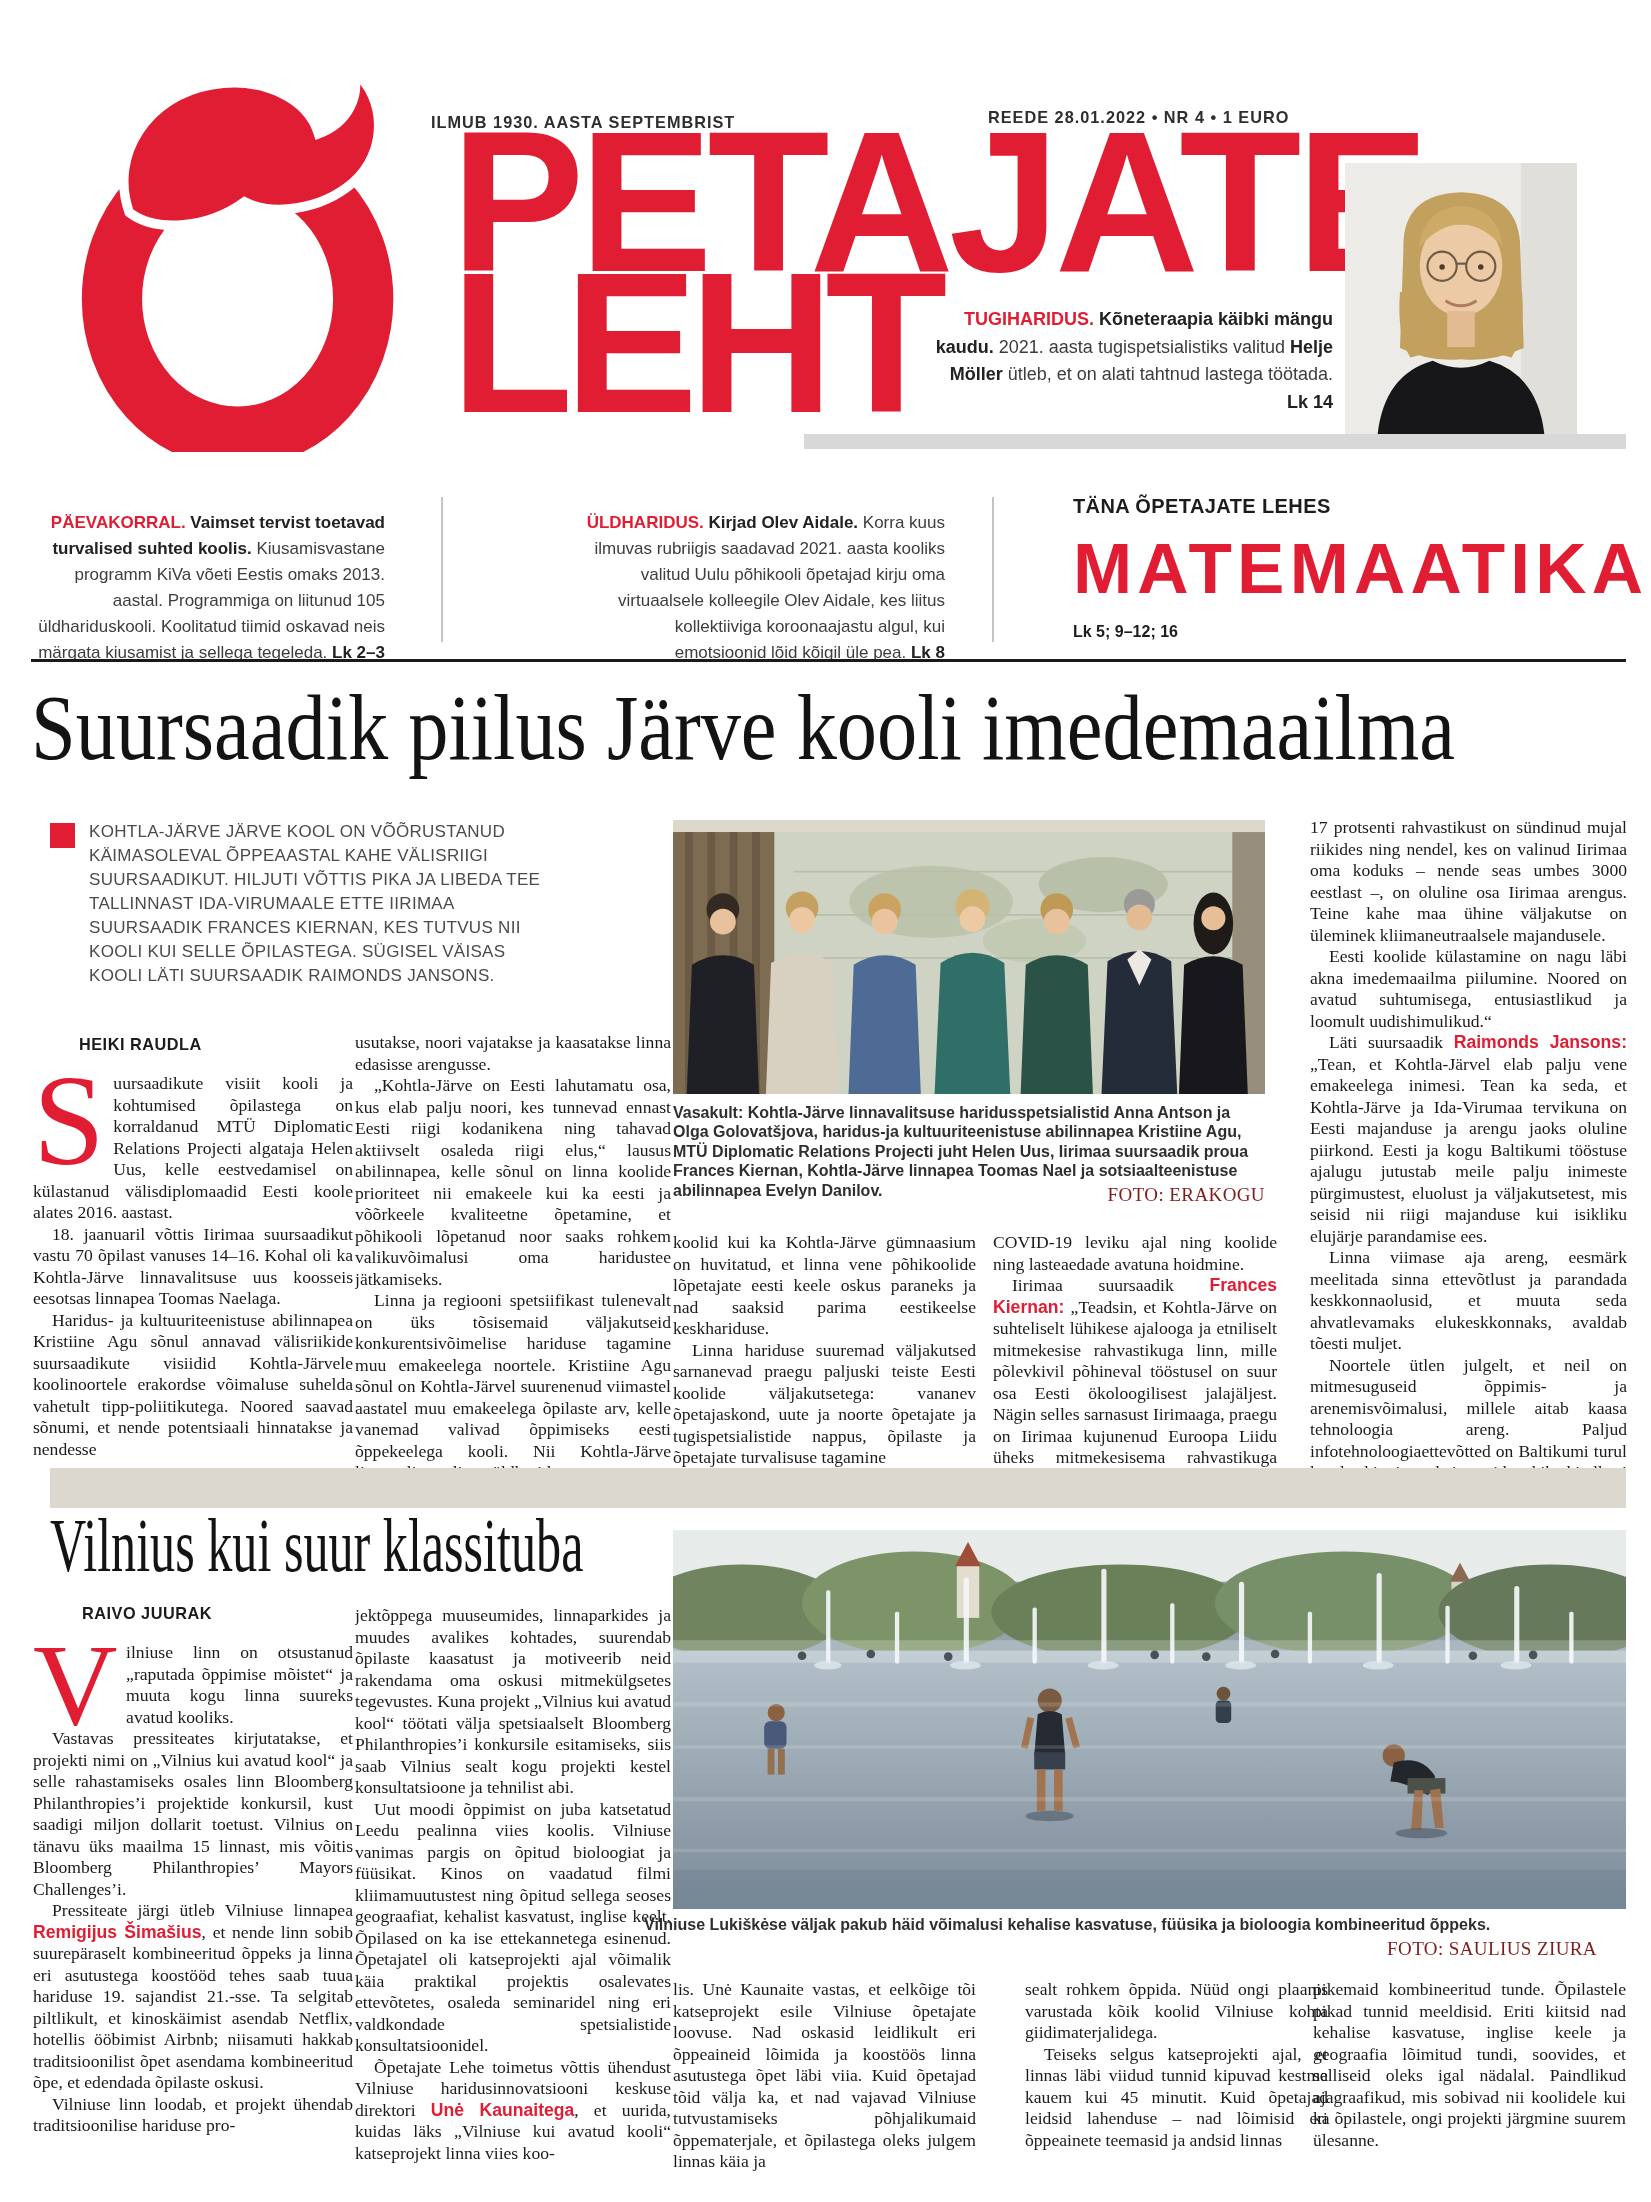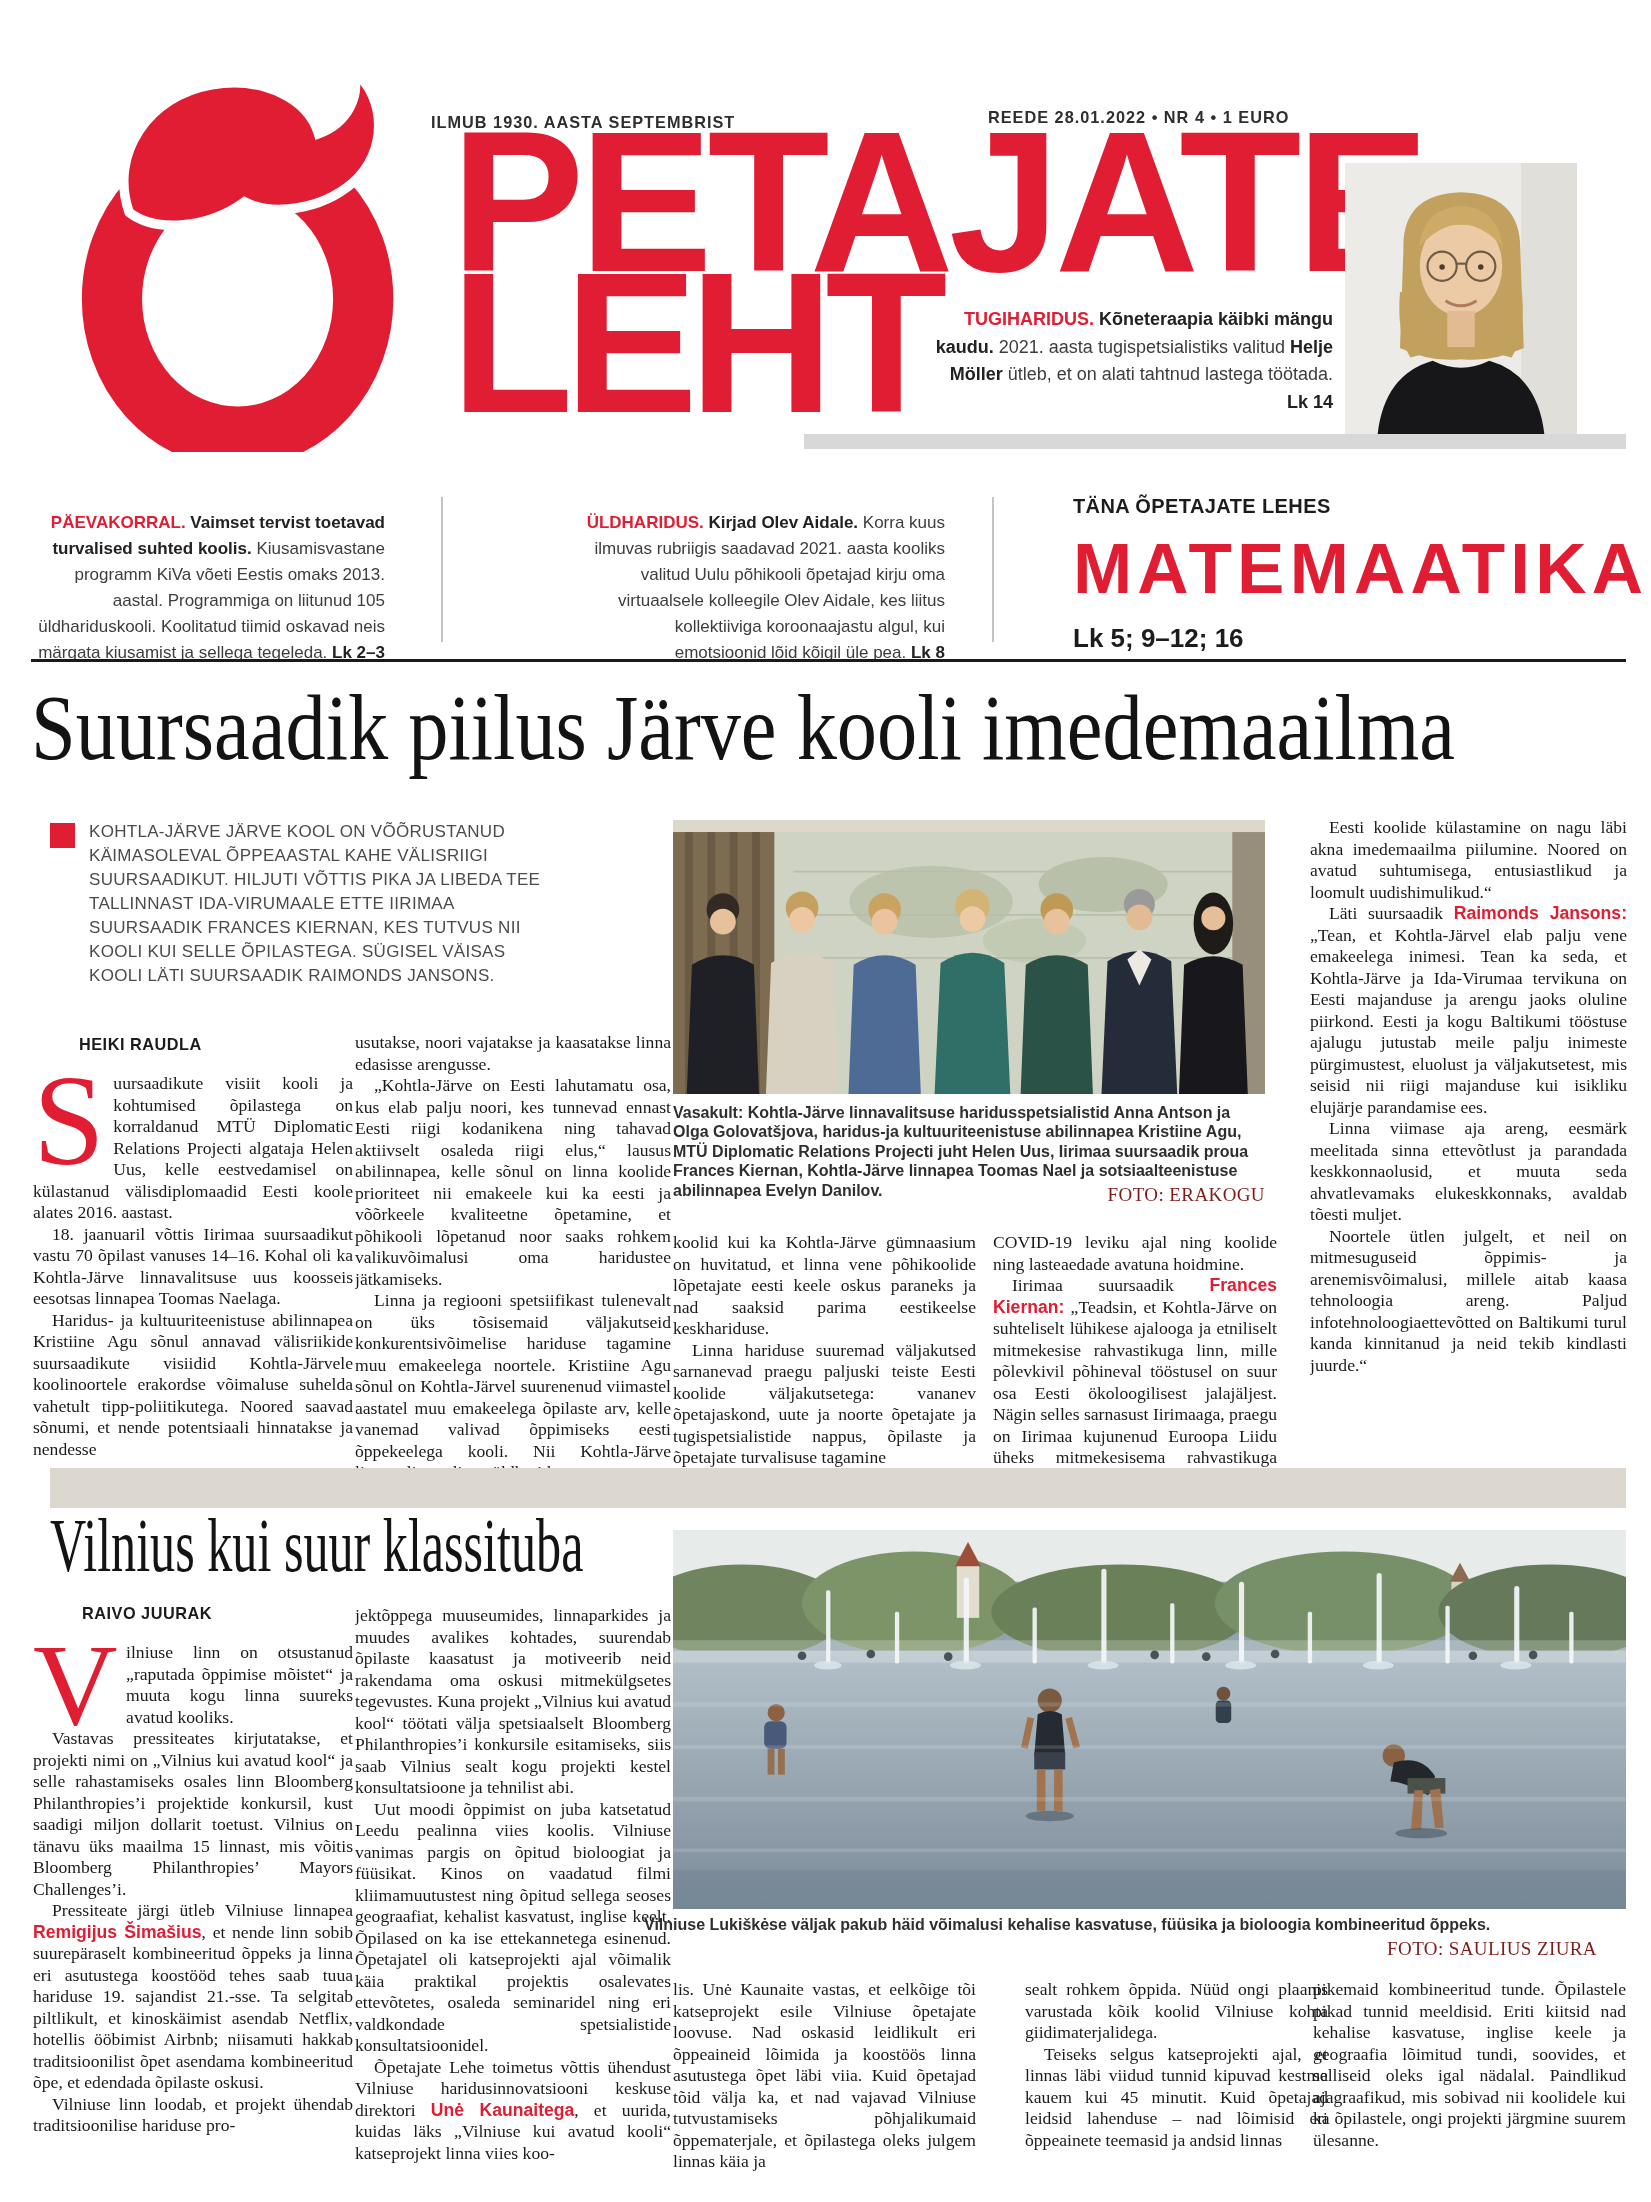--- a/index.html
+++ b/index.html
@@ -23,21 +23,21 @@
   .teaser .r, .r{color:var(--red);font-weight:700;font-family:"Liberation Sans",sans-serif;}
   .teaser .b, .b{font-weight:700;color:#222;}
   .tz-tugi{left:929px;top:288px;width:404px;font-size:18px;line-height:27.5px;}
   .tz-1{left:31px;top:493px;width:354px;}
   .tz-2{left:580px;top:493px;width:365px;}
   .vr{position:absolute;width:1.7px;background:#c4c4c4;top:497px;height:145px;}
   .vr1{left:441px;} .vr2{left:992px;}
   .today{position:absolute;left:1073px;top:495px;width:553px;}
   .today-head{font-weight:700;font-size:20px;letter-spacing:0.4px;color:#1c1c1c;}
   .today-subject{color:var(--red);font-weight:700;font-size:71px;letter-spacing:5.2px;margin-top:10px;white-space:nowrap;}
-  .today-pages{font-weight:700;font-size:26px;margin-top:13.8px;color:#1c1c1c;}
+  .today-pages{font-weight:700;font-size:16px;margin-top:13.8px;color:#1c1c1c;}
   .top-rule{position:absolute;left:31px;top:659px;width:1595px;height:2.6px;background:#1a1a1a;}
 
   
   .headline{position:absolute;font-family:"Liberation Serif",serif;color:#131313;
             white-space:nowrap;transform-origin:0 0;line-height:1;font-weight:400;}
   .hl1{left:31px;top:680px;font-size:94px;transform:scaleX(.855);}
   .hl2{left:50px;top:1507px;font-size:76px;transform:scaleX(.66);}
 
   .intro-square{position:absolute;left:50px;top:823px;width:25px;height:25px;background:var(--red);}
   .intro{position:absolute;left:89px;top:820px;width:460px;font-size:17px;line-height:24px;
@@ -202,20 +202,21 @@
 
   <div class="bodycol a1c3">
       <p class="np">koolid kui ka Kohtla-Järve gümnaasium on huvitatud, et linna vene põhikoolide lõpetajate eesti keele oskus paraneks ja nad saaksid parima eestikeelse keskhariduse.</p>
       <p>Linna hariduse suuremad väljakutsed sarnanevad praegu paljuski teiste Eesti koolide väljakutsetega: vananev õpetajaskond, uute ja noorte õpetajate ja tugispetsialistide nappus, õpilaste ja õpetajate turvalisuse tagamine</p>
     </div>
   <div class="bodycol a1c4">
       <p class="np">COVID-19 leviku ajal ning koolide ning lasteaedade avatuna hoidmine.</p>
       <p>Iirimaa suursaadik <span class="r">Frances Kiernan:</span> „Teadsin, et Kohtla-Järve on suhteliselt lühikese ajalooga ja etniliselt mitmekesise rahvastikuga linn, mille põlevkivil põhineval tööstusel on suur osa Eesti ökoloogilisest jalajäljest. Nägin selles sarnasust Iirimaaga, praegu on Iirimaa kujunenud Euroopa Liidu üheks mitmekesisema rahvastikuga maaks:</p>
     </div>
   <div class="bodycol a1c5">
+      <p class="np">17 protsenti rahvastikust on sündinud mujal riikides ning nendel, kes on valinud Iirimaa oma koduks – nende seas umbes 3000 eestlast –, on oluline osa Iirimaa arengus. Teine kahe maa ühine väljakutse on üleminek kliimaneutraalsele majandusele.</p>
       <p>Eesti koolide külastamine on nagu läbi akna imedemaailma piilumine. Noored on avatud suhtumisega, entusiastlikud ja loomult uudishimulikud.“</p>
       <p>Läti suursaadik <span class="r">Raimonds Jansons:</span> „Tean, et Kohtla-Järvel elab palju vene emakeelega inimesi. Tean ka seda, et Kohtla-Järve ja Ida-Virumaa tervikuna on Eesti majanduse ja arengu jaoks oluline piirkond. Eesti ja kogu Baltikumi tööstuse ajalugu jutustab meile palju inimeste pürgimustest, eluolust ja väljakutsetest, mis seisid nii riigi majanduse kui isikliku elujärje parandamise ees.</p>
       <p>Linna viimase aja areng, eesmärk meelitada sinna ettevõtlust ja parandada keskkonnaolusid, et muuta seda ahvatlevamaks elukeskkonnaks, avaldab tõesti muljet.</p>
       <p>Noortele ütlen julgelt, et neil on mitmesuguseid õppimis- ja arenemisvõimalusi, millele aitab kaasa tehnoloogia areng. Paljud infotehnoloogiaettevõtted on Baltikumi turul kanda kinnitanud ja neid tekib kindlasti juurde.“</p>
     </div>
 
   <div class="sep-band"></div>
 
   <div class="headline hl2">Vilnius kui suur klassituba</div>
   <div class="byline by2">RAIVO JUURAK</div>

